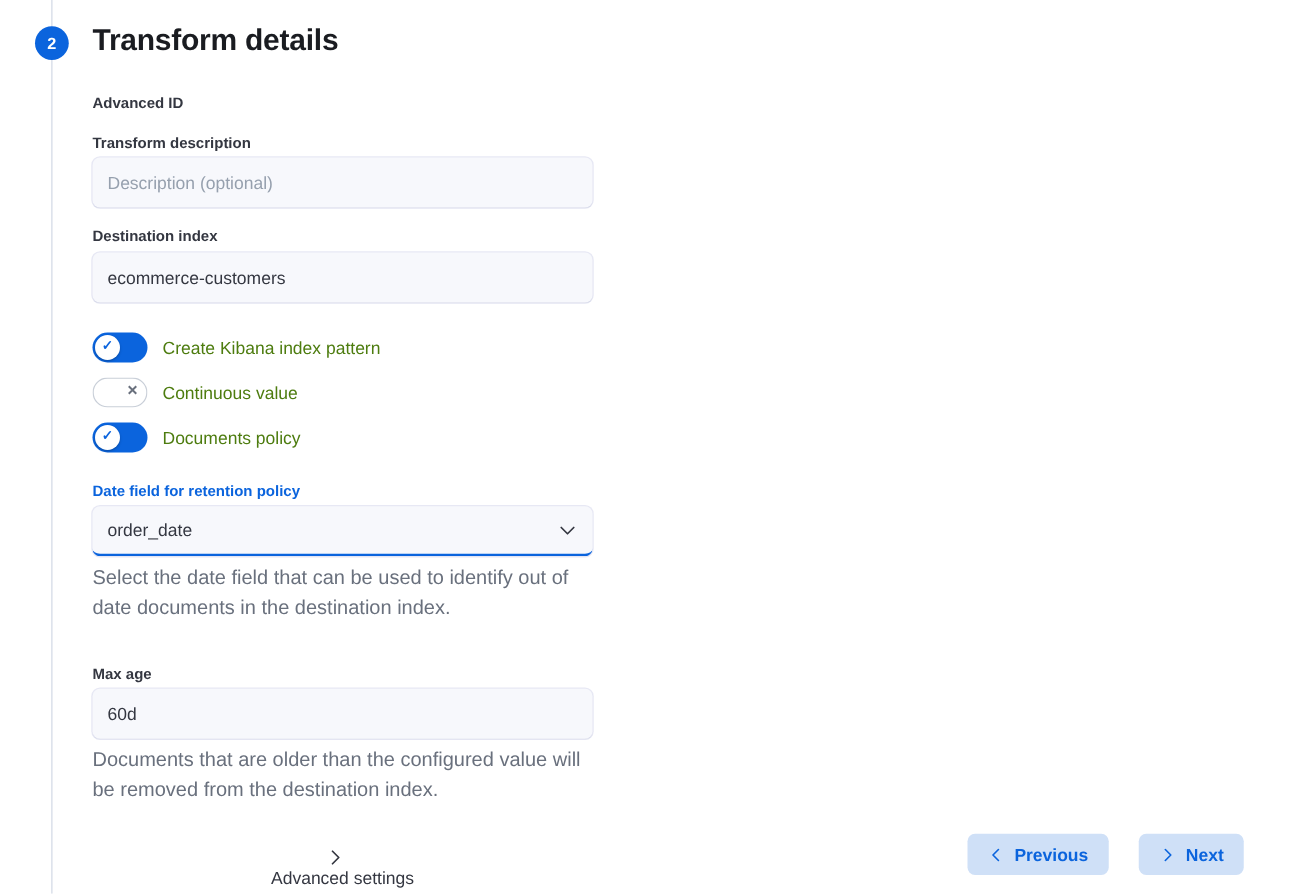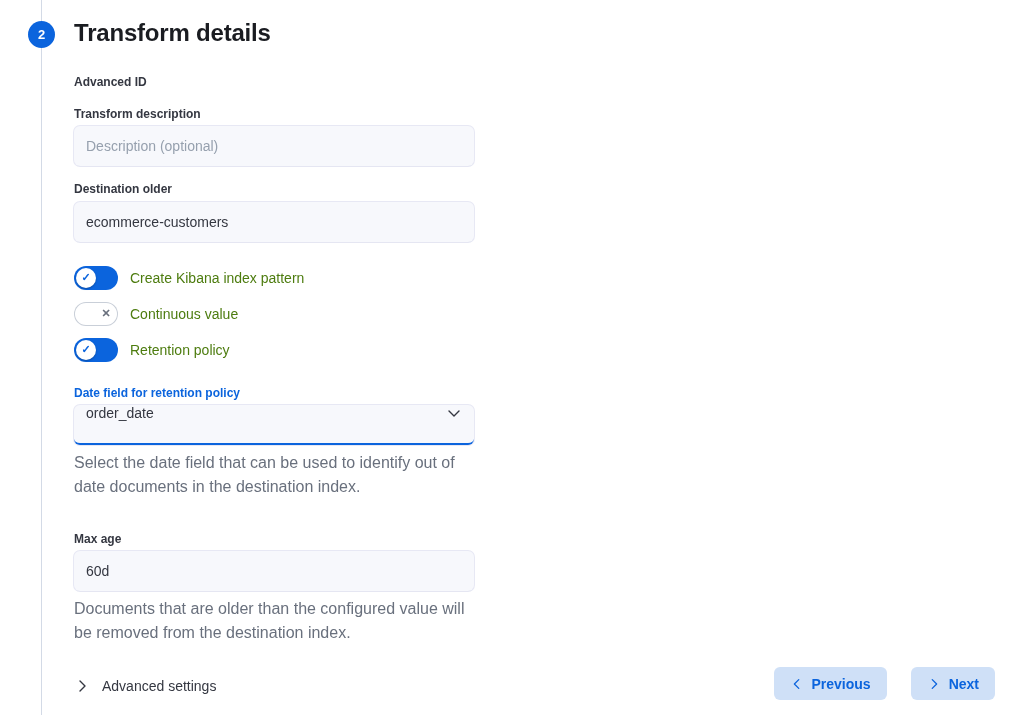--- a/index.html
+++ b/index.html
@@ -152,41 +152,42 @@
     width: 400px;
     height: 40px;
     border-radius: 6px;
     background: #f7f8fc;
     box-shadow: 0 0 0 1px rgba(19,34,149,0.10);
     border-bottom: 2px solid #0b64dd;
     padding: 0 12px;
     font-size: 14px;
     color: #343741;
     display: flex;
-    align-items: flex-start;
+    align-items: center;
     justify-content: space-between;
   }
   .chev {
     width: 16px;
     height: 16px;
     display: inline-block;
   }
   .help-text {
     font-size: 16px;
     color: #69707d;
     line-height: 1.45;
     margin-top: 6px;
     width: 400px;
   }
   .spacer-lg { height: 18px; }
   .advanced {
     display: flex;
     align-items: center;
     margin-top: 34px;
     cursor: pointer;
+    flex-direction: column;
   }
   .advanced .arrow {
     width: 16px;
     height: 16px;
     margin-right: 12px;
     display: inline-block;
   }
   .advanced-label {
     font-size: 14px;
     color: #343741;
@@ -235,21 +236,21 @@
       <div class="field">
         <div class="field-label">Advanced ID</div>
       </div>
 
       <div class="field">
         <div class="field-label">Transform description</div>
         <input class="input" type="text" placeholder="Description (optional)" style="">
       </div>
 
       <div class="field">
-        <div class="field-label">Destination older</div>
+        <div class="field-label">Destination index</div>
         <input class="input" type="text" value="ecommerce-customers" style="">
       </div>
 
       <div style="height:8px"></div>
 
       <div class="switch-row">
         <div class="switch on">
           <div class="knob">
             <span class="mark">✓</span>
           </div>
@@ -265,21 +266,21 @@
         </div>
         <span class="switch-label">Continuous value</span>
       </div>
 
       <div class="switch-row">
         <div class="switch on">
           <div class="knob">
             <span class="mark">✓</span>
           </div>
         </div>
-        <span class="switch-label">Retention policy</span>
+        <span class="switch-label">Documents policy</span>
       </div>
 
       <div style="height:12px"></div>
 
       <div class="field">
         <div class="field-label accent">Date field for retention policy</div>
         <div class="select">
           <span>order_date</span>
           <span class="chev">
             <svg width="16" height="16" viewBox="0 0 16 16" fill="none" xmlns="http://www.w3.org/2000/svg">

